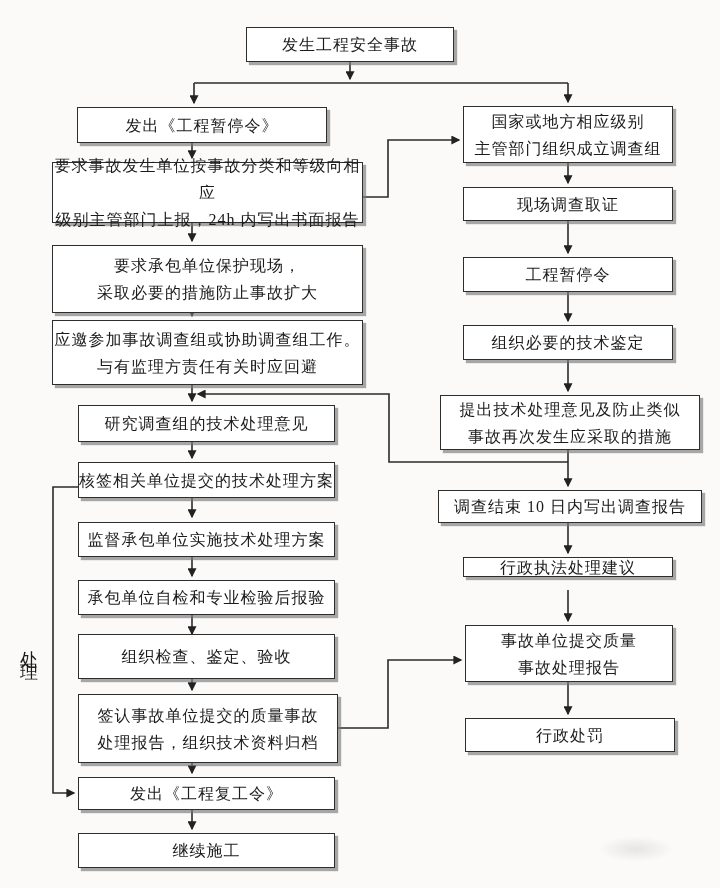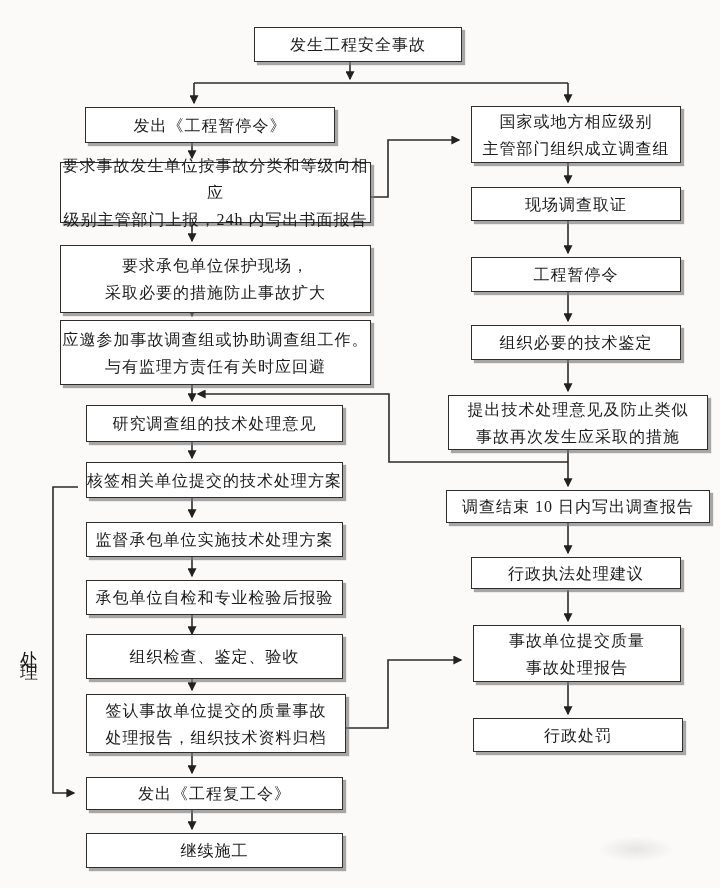--- a/index.html
+++ b/index.html
@@ -24,21 +24,20 @@
     box-shadow: 3px 3px 1px rgba(122,122,122,0.65);
     display: flex;
     align-items: center;
     justify-content: center;
     text-align: center;
     font-size: 16px;
     line-height: 27px;
     letter-spacing: 1px;
     color: #1b1b1b;
     white-space: pre-line;
-    margin-left: 8px;
   }
   .side-label {
     position: absolute;
     left: 17px;
     top: 636px;
     writing-mode: vertical-lr;
     letter-spacing: 13px;
     font-size: 18px;
     color: #1b1b1b;
   }
@@ -116,42 +115,42 @@
   <div class="node" style="left:78px;top:405px;width:257px;height:37px">研究调查组的技术处理意见</div>
 
   <div class="node" style="left:78px;top:462px;width:257px;height:36px">核签相关单位提交的技术处理方案</div>
 
   <div class="node" style="left:78px;top:522px;width:257px;height:35px">监督承包单位实施技术处理方案</div>
 
   <div class="node" style="left:78px;top:580px;width:257px;height:35px">承包单位自检和专业检验后报验</div>
 
   <div class="node" style="left:78px;top:634px;width:257px;height:45px">组织检查、鉴定、验收</div>
 
-  <div class="node" style="left:78px;top:694px;width:260px;height:59px">签认事故单位提交的质量事故
+  <div class="node" style="left:78px;top:694px;width:260px;height:69px">签认事故单位提交的质量事故
 处理报告，组织技术资料归档</div>
 
   <div class="node" style="left:78px;top:777px;width:257px;height:33px">发出《工程复工令》</div>
 
   <div class="node" style="left:78px;top:833px;width:257px;height:35px">继续施工</div>
 
   <div class="node" style="left:463px;top:106px;width:210px;height:57px">国家或地方相应级别
 主管部门组织成立调查组</div>
 
   <div class="node" style="left:463px;top:187px;width:210px;height:34px">现场调查取证</div>
 
   <div class="node" style="left:463px;top:257px;width:210px;height:35px">工程暂停令</div>
 
   <div class="node" style="left:463px;top:325px;width:210px;height:35px">组织必要的技术鉴定</div>
 
   <div class="node" style="left:440px;top:395px;width:260px;height:55px">提出技术处理意见及防止类似
 事故再次发生应采取的措施</div>
 
   <div class="node" style="left:438px;top:490px;width:264px;height:33px">调查结束 10 日内写出调查报告</div>
 
-  <div class="node" style="left:463px;top:557px;width:210px;height:32px">行政执法处理建议</div>
+  <div class="node" style="left:463px;top:557px;width:210px;height:20px">行政执法处理建议</div>
 
   <div class="node" style="left:465px;top:625px;width:208px;height:57px">事故单位提交质量
 事故处理报告</div>
 
   <div class="node" style="left:465px;top:718px;width:210px;height:34px">行政处罚</div>
 
   <div class="side-label">处理</div>
 
   <div class="watermark"></div>
 

